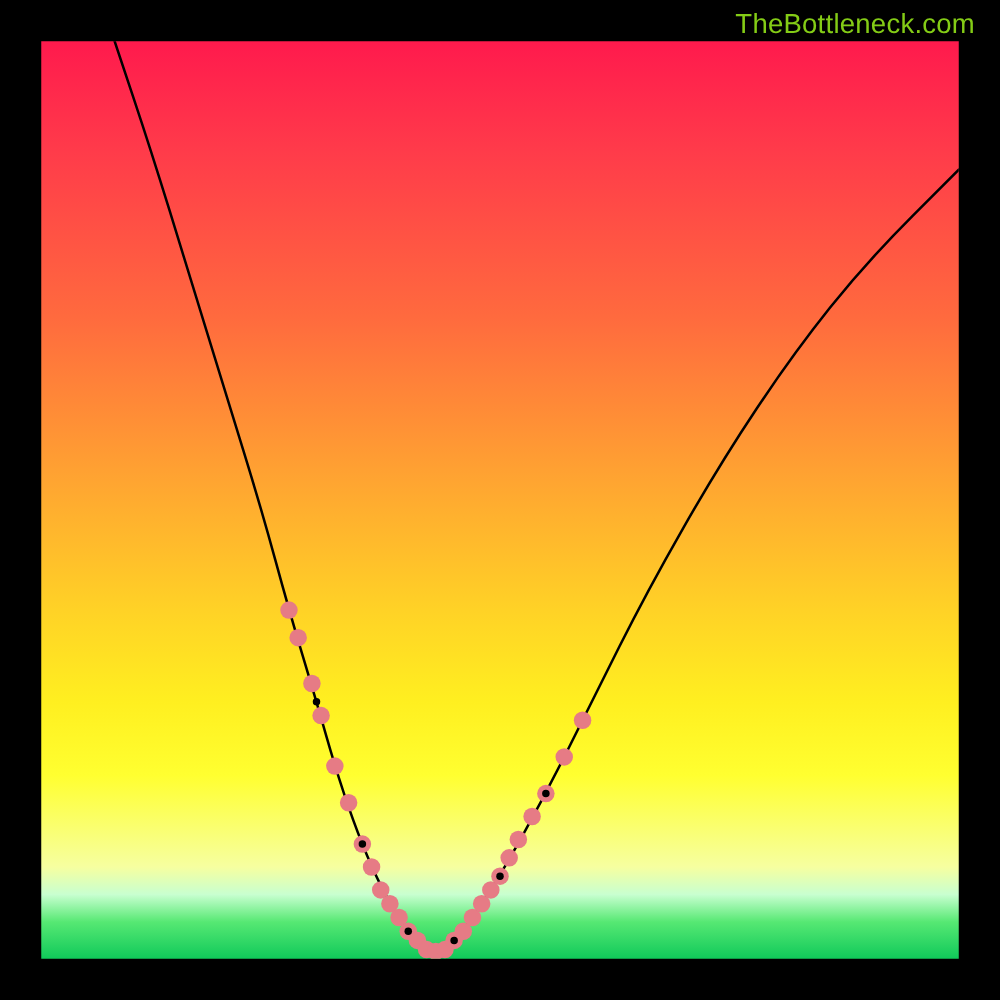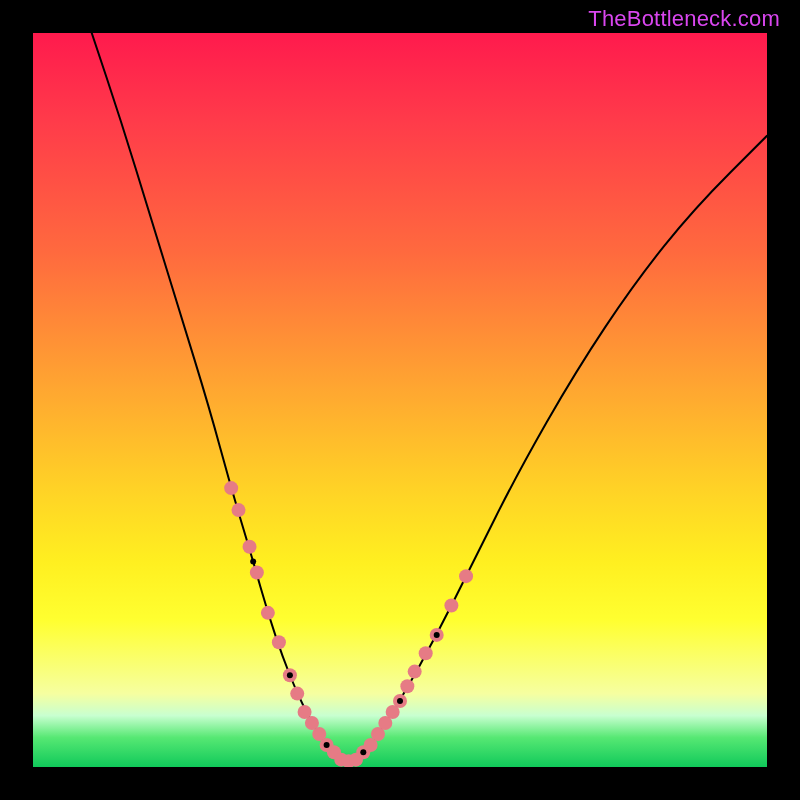--- a/index.html
+++ b/index.html
@@ -36,21 +36,21 @@
       #f6ffa0 90%,
       #c8ffd0 93%,
       #56e873 96%,
       #10c95a 100%
     );
   }
   .watermark {
     position: absolute;
     top: 6px;
     right: 20px;
-    color: #d946ef;
+    color: #84cc16;
     font-size: 22px;
     font-weight: 500;
     letter-spacing: 0.2px;
     user-select: none;
   }
   svg.overlay {
     position: absolute;
     left: 0;
     top: 0;
     width: 734px;

